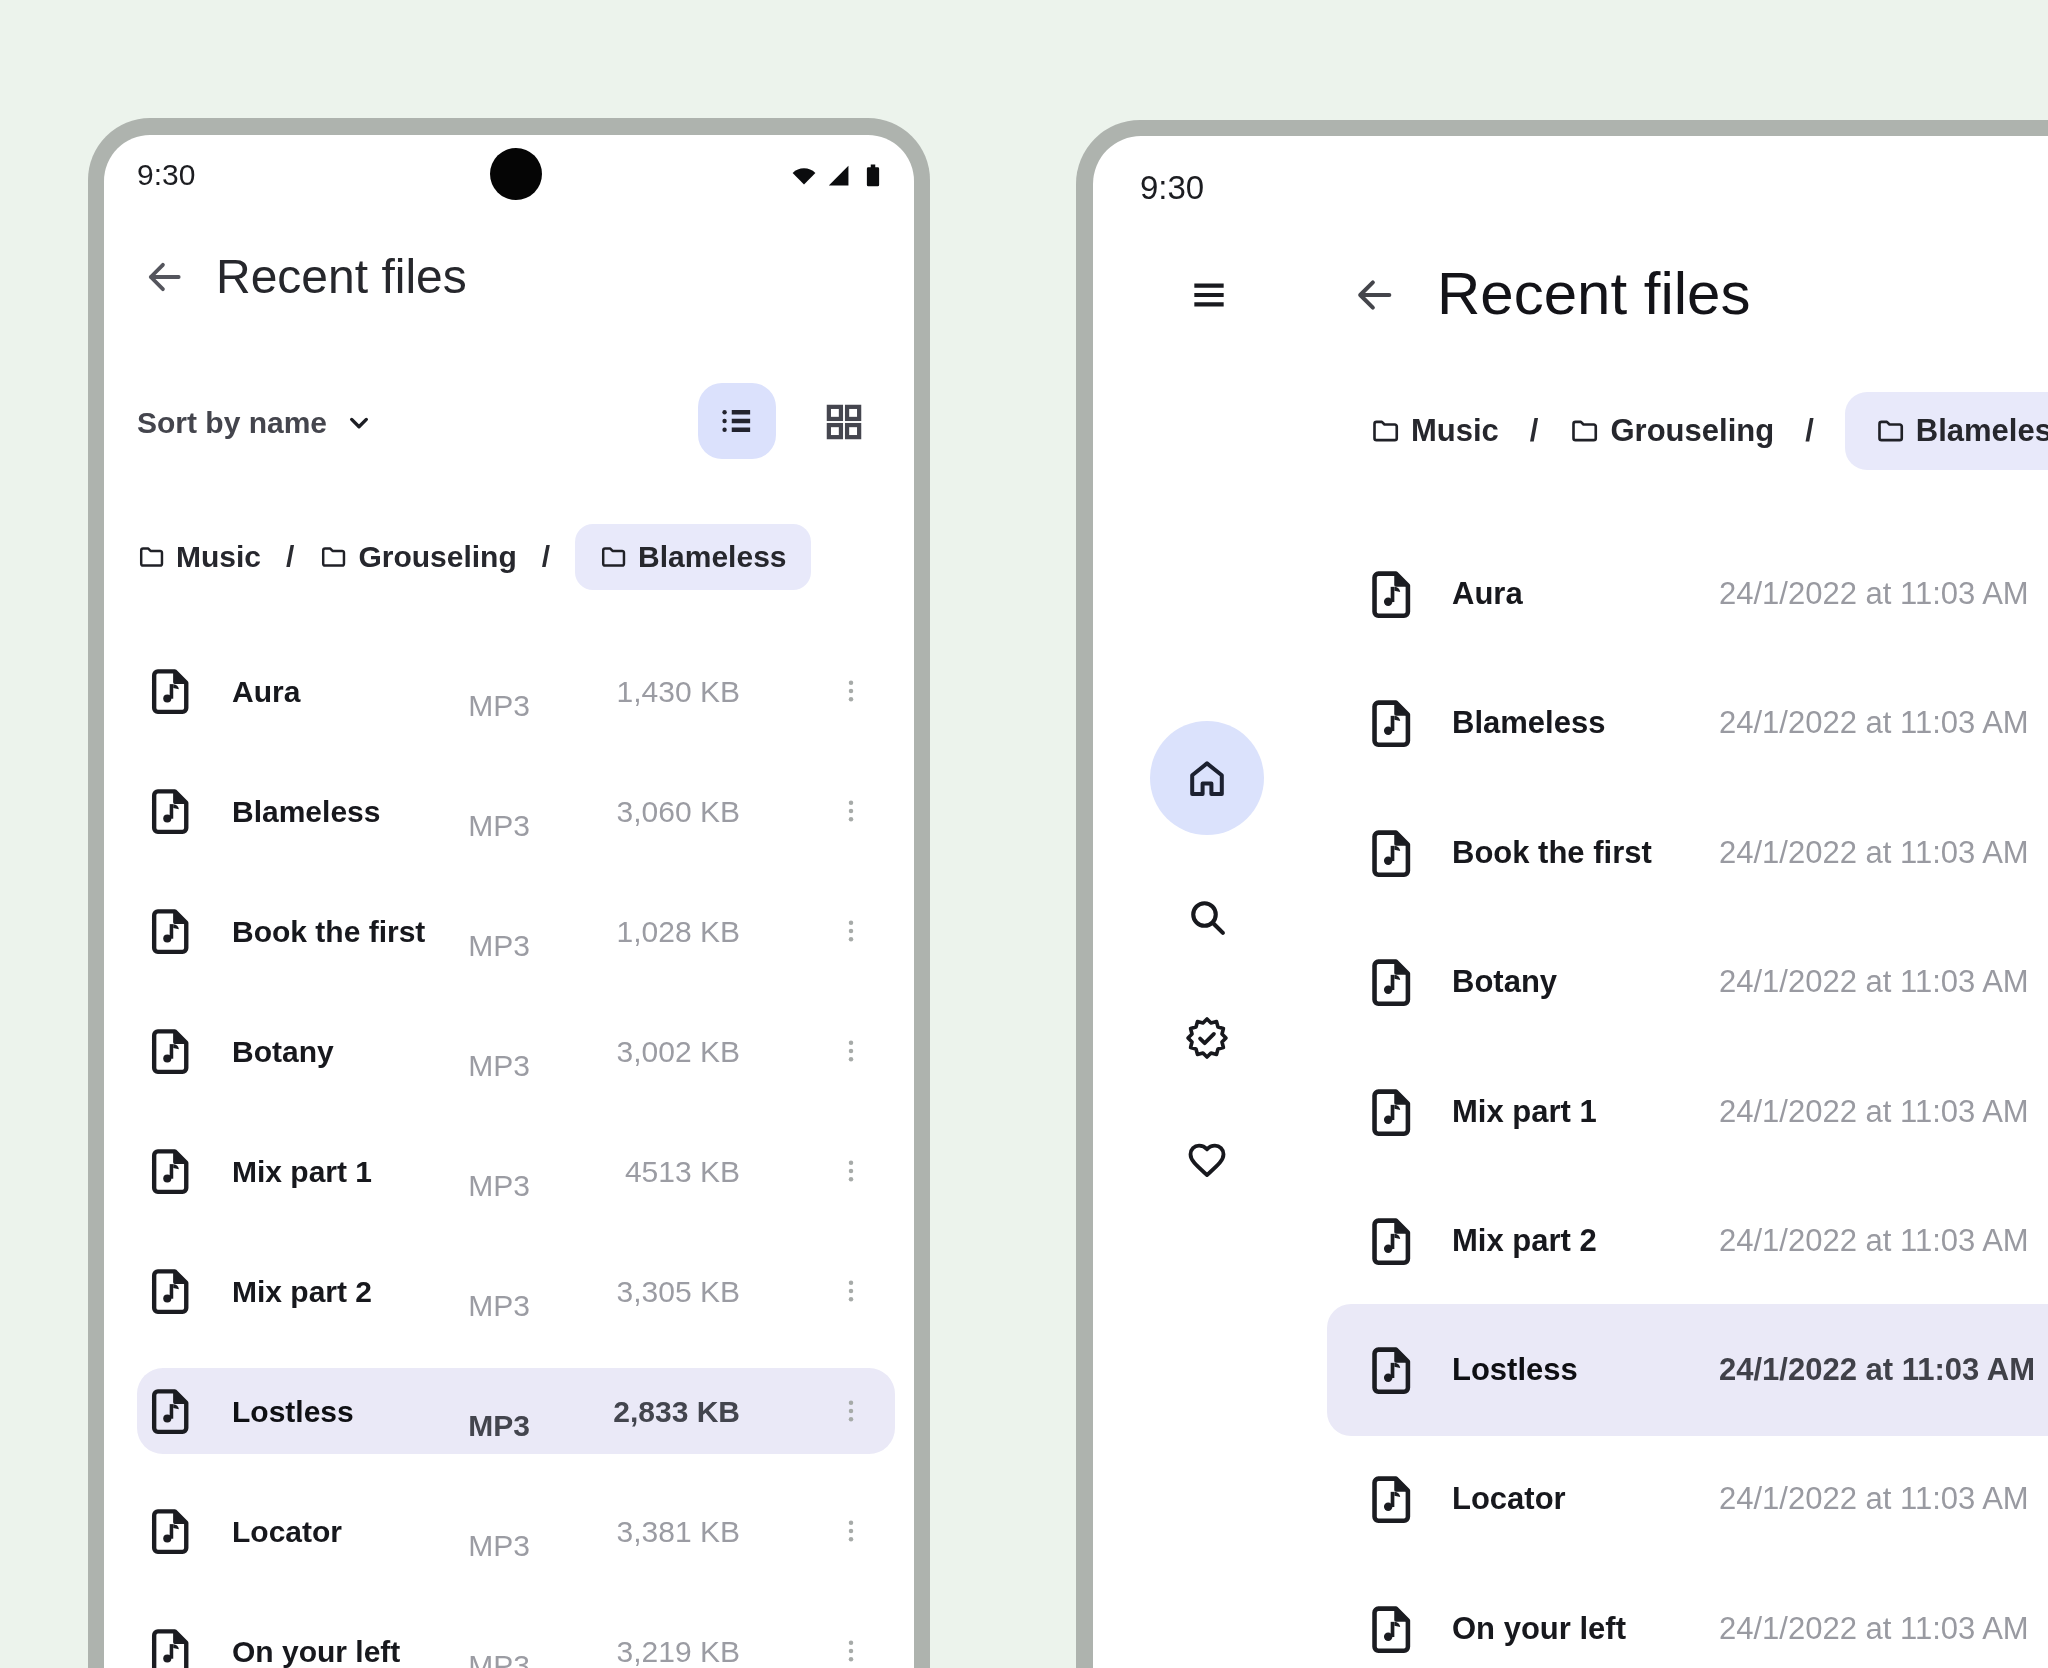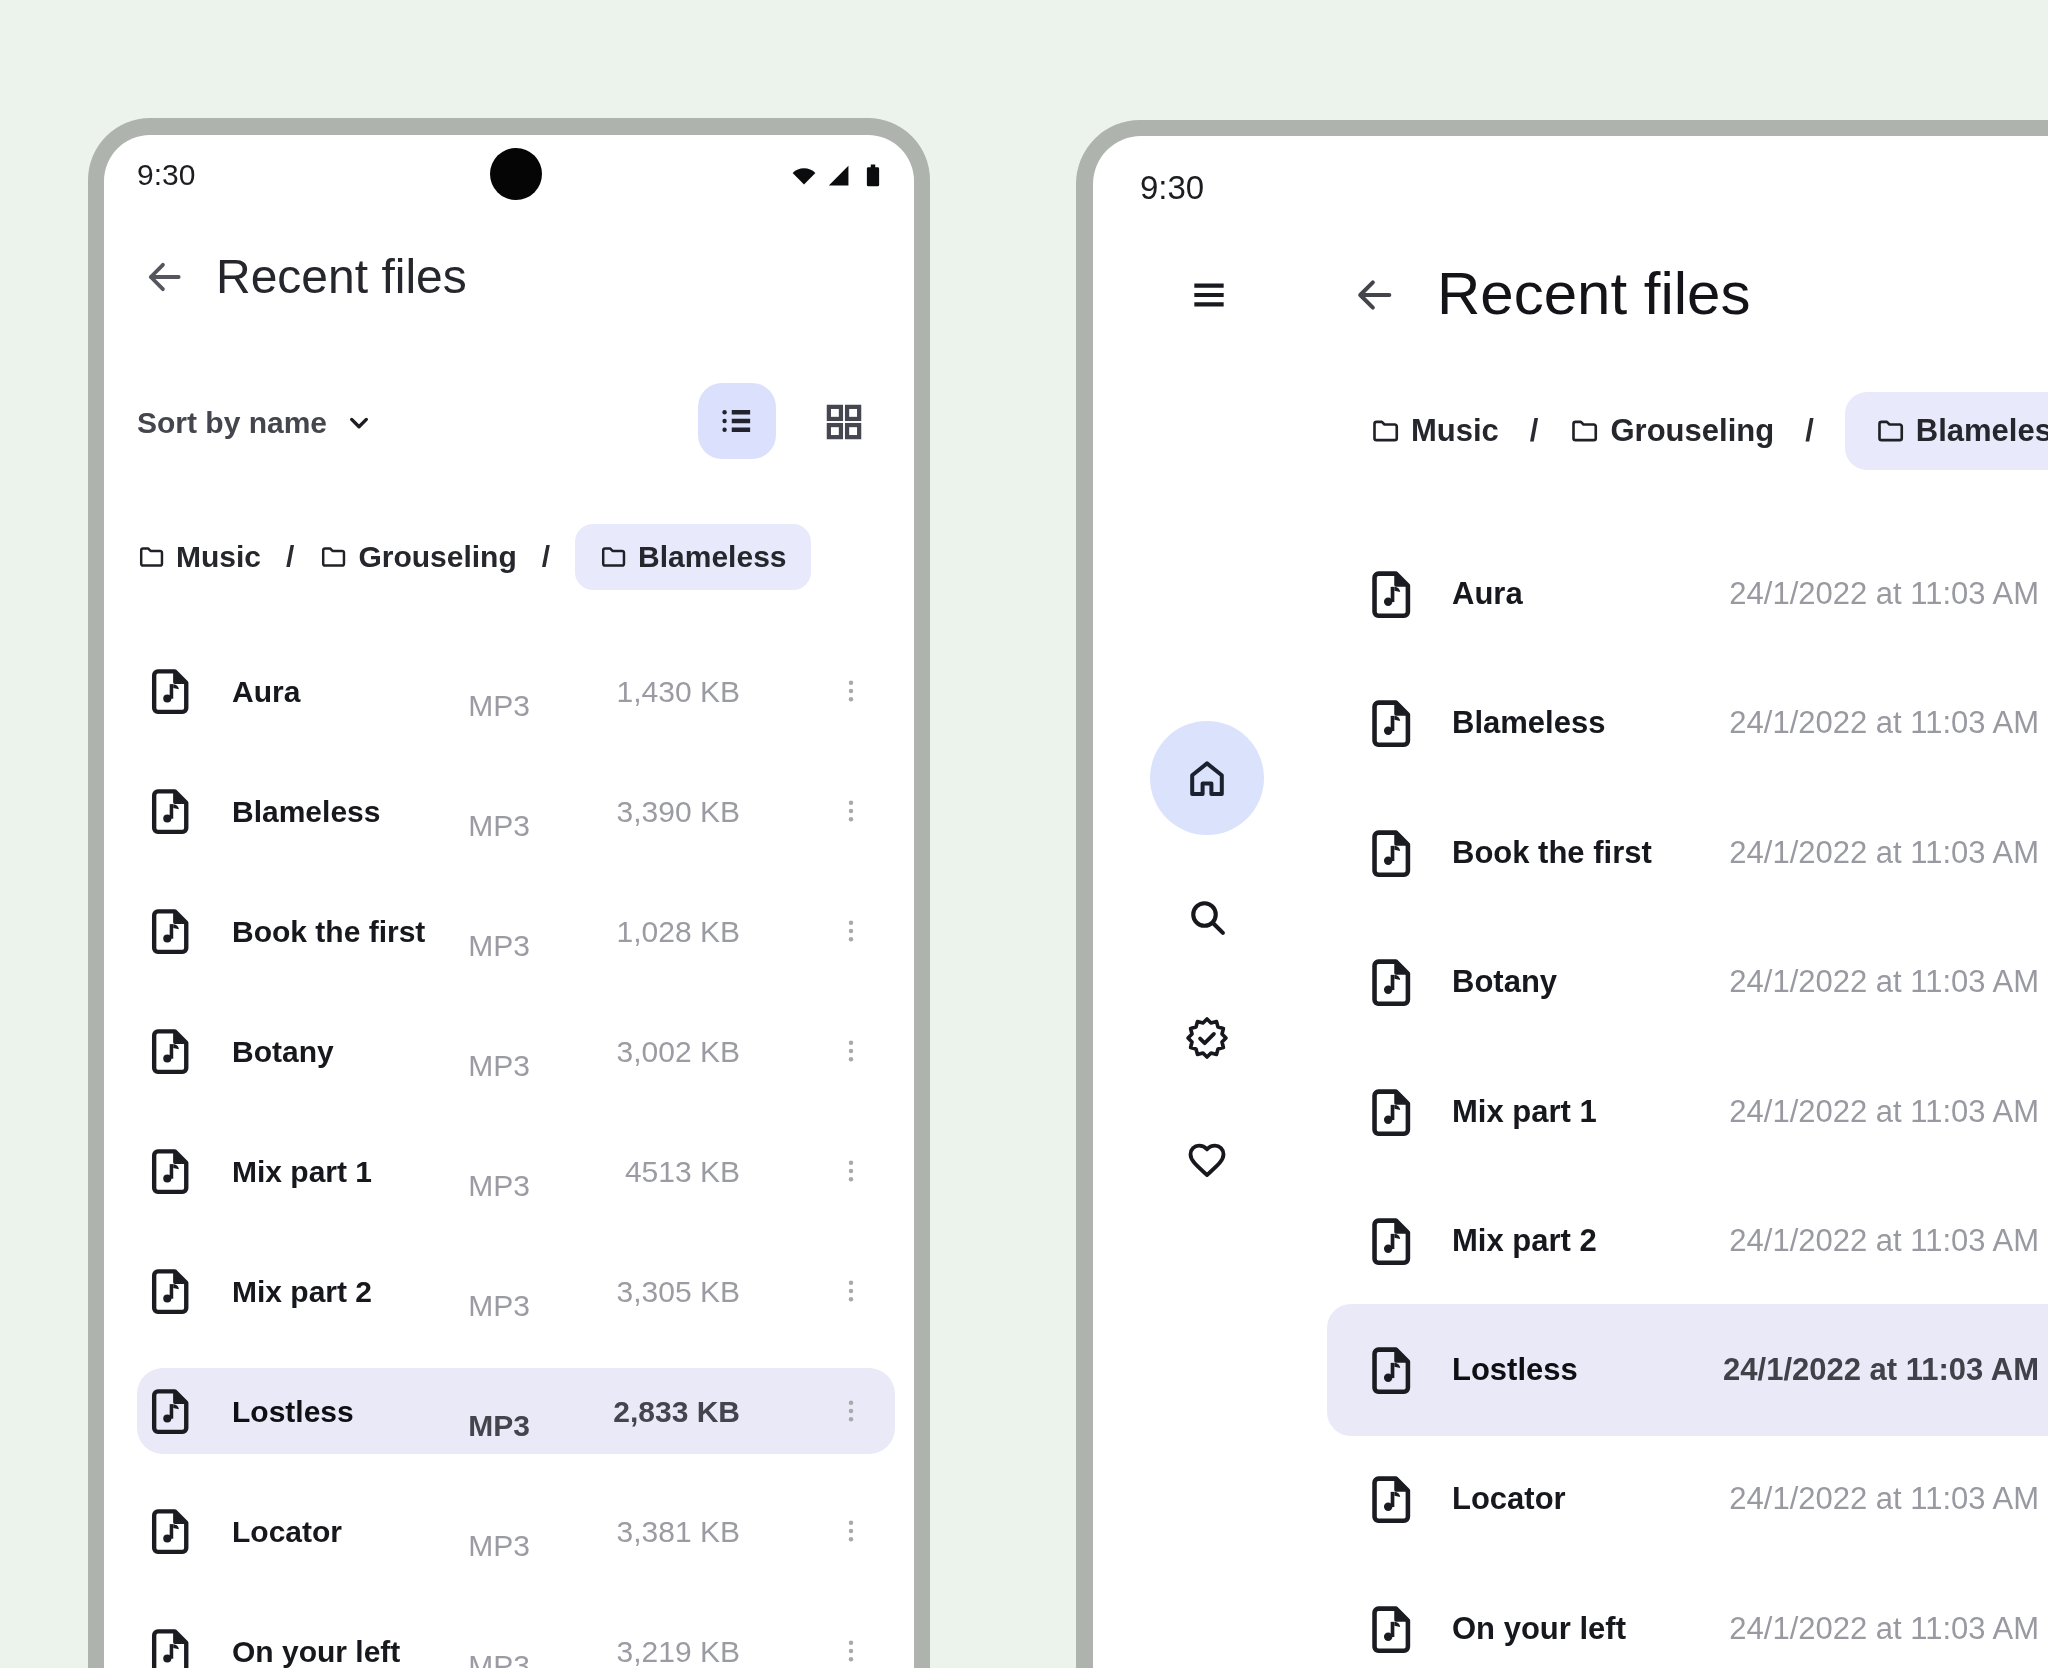--- a/index.html
+++ b/index.html
@@ -53,21 +53,21 @@
   .b-crumbs .crumb .ic{width:30px;height:30px;}
   .b-crumbs .slash{margin:0 31px;}
   .b-crumbs .pill{height:78px;border-radius:22px;padding:0 30px;min-width:420px;}
   .rail-home{position:absolute;left:57px;top:585px;width:114px;height:114px;border-radius:50%;
              background:#DBE2FC;display:flex;align-items:center;justify-content:center;color:#1c2130;}
   .rail-btn{position:absolute;left:91px;width:46px;height:46px;color:#17181d;display:flex;align-items:center;justify-content:center;}
   .b-row{position:absolute;left:234px;width:1100px;height:132px;border-radius:24px;}
   .b-row.sel{background:#EAE9F7;}
   .b-fic{position:absolute;left:38px;top:40px;width:52px;height:52px;color:#1b1c21;}
   .b-name{position:absolute;left:125px;top:47px;font-size:31px;line-height:38px;font-weight:700;color:#17181d;}
-  .b-date{position:absolute;left:392px;top:47px;width:320px;text-align:right;font-size:31px;line-height:38px;color:#999aa1;}
+  .b-date{position:absolute;left:392px;top:47px;width:320px;font-size:31px;line-height:38px;color:#999aa1;}
   .b-row.sel .b-name{color:#0e0f13;}
   .b-row.sel .b-date{color:#404149;font-weight:700;}
 </style>
 </head>
 <body>
 
 <svg width="0" height="0" style="position:absolute" aria-hidden="true">
   <defs>
     <symbol id="ic-audiofile" viewBox="0 0 24 24">
       <path d="M6.2 2.6h8.1l5.5 5.5v12.1a1.8 1.8 0 0 1-1.8 1.8H6.2a1.8 1.8 0 0 1-1.8-1.8V4.4a1.8 1.8 0 0 1 1.8-1.8Z" fill="none" stroke="currentColor" stroke-width="2.1" stroke-linejoin="round"></path>
@@ -211,21 +211,21 @@
               <use href="#ic-kebab"></use>
             </svg>
           </button>
       </div>
       <div class="a-row" style="top:633px">
         <svg class="ic a-fic">
             <use href="#ic-audiofile"></use>
           </svg>
         <div class="a-name">Blameless</div>
         <div class="a-type">MP3</div>
-        <div class="a-size">3,390 KB</div>
+        <div class="a-size">3,060 KB</div>
         <button class="kebab">
             <svg class="ic">
               <use href="#ic-kebab"></use>
             </svg>
           </button>
       </div>
       <div class="a-row" style="top:753px">
         <svg class="ic a-fic">
             <use href="#ic-audiofile"></use>
           </svg>

